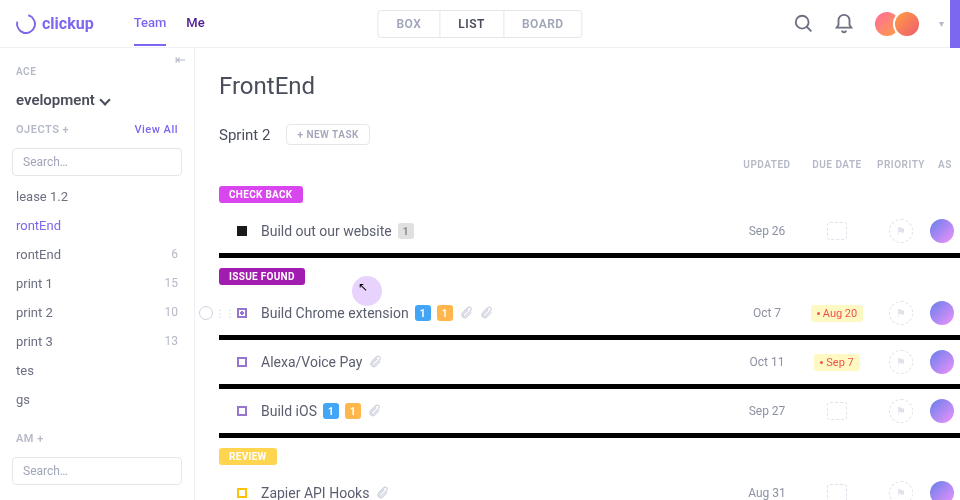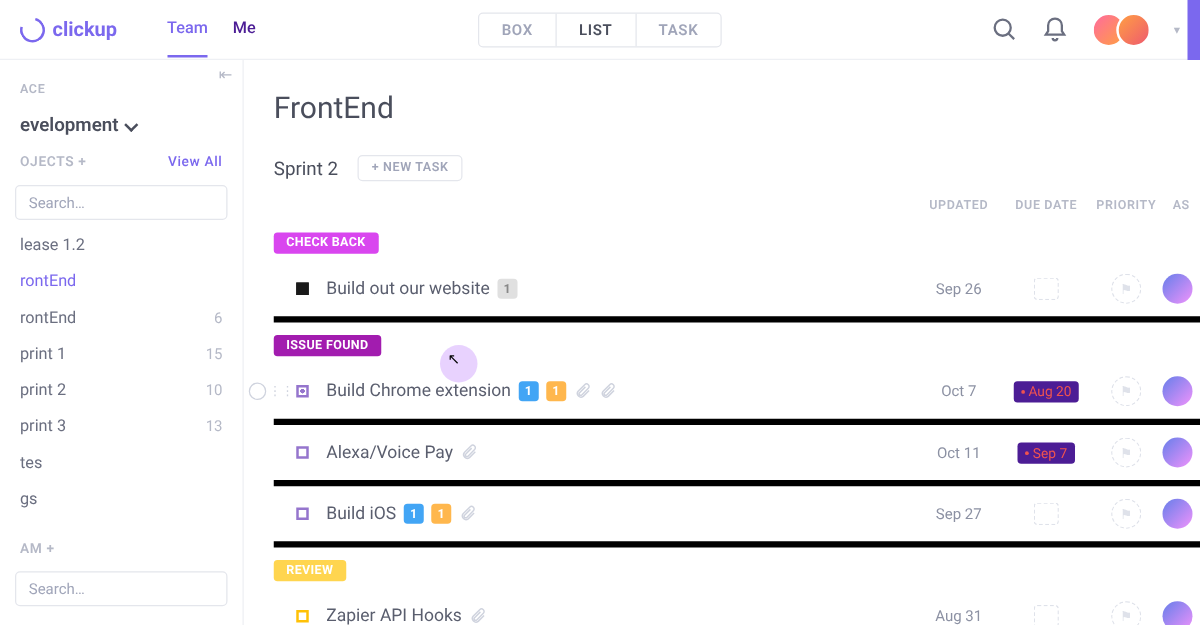--- a/index.html
+++ b/index.html
@@ -56,21 +56,21 @@
 .task-name{flex:1;display:flex;align-items:center;gap:6px}
 .tag{display:inline-flex;align-items:center;justify-content:center;min-width:16px;height:16px;border-radius:3px;font-size:10px;font-weight:700;color:#fff;padding:0 4px}
 .tag-blue{background:#42a5f5}
 .tag-yellow{background:#ffb74d}
 .tag-gray{background:#e0e0e0;color:#888}
 .mini-icon{width:14px;height:14px;color:#cfd3de}
 .hover-chk{position:absolute;left:-20px;width:14px;height:14px;border:1.5px solid #cfd3de;border-radius:50%}
 .drag-handle{position:absolute;left:-4px;color:#cfd3de;font-size:10px}
 .date-cell{width:70px;text-align:center;font-size:12px;color:#8c91a3}
 .date-cell .cal-ico{width:20px;height:18px;border:1.5px dashed #dfe2ea;border-radius:3px;margin:0 auto}
-.date-pill{display:inline-flex;align-items:center;gap:3px;padding:2px 6px;background:#4c1d95;border-radius:3px;font-size:11px;color:#ef5350}
+.date-pill{display:inline-flex;align-items:center;gap:3px;padding:2px 6px;background:#fef9c3;border-radius:3px;font-size:11px;color:#ef5350}
 .date-pill .d{width:3px;height:3px;background:#ef5350;border-radius:50%}
 .prio-cell{width:58px;text-align:center}
 .flag-ico{width:24px;height:24px;border:1.5px dashed #dfe2ea;border-radius:50%;margin:0 auto;display:flex;align-items:center;justify-content:center;color:#dfe2ea;font-size:11px}
 .assign-cell{width:30px}
 .assign-av{width:24px;height:24px;border-radius:50%;background:linear-gradient(135deg,#667eea,#f093fb)}
 .cursor-spot{position:absolute;left:352px;top:276px;width:30px;height:30px;background:#d8b4fe;border-radius:50%;opacity:0.6;pointer-events:none}
 .cursor-arrow{position:absolute;left:358px;top:280px;font-size:12px;pointer-events:none}
 </style>
 </head>
 <body>
@@ -80,21 +80,21 @@
     <div class="logo-icon"></div>
     <span class="logo-text">clickup</span>
   </div>
   <div class="nav-tabs">
     <div class="nav-tab active">Team</div>
     <div class="nav-tab inactive">Me</div>
   </div>
   <div class="view-switch">
     <div class="view-btn">BOX</div>
     <div class="view-btn active">LIST</div>
-    <div class="view-btn">TASK</div>
+    <div class="view-btn">BOARD</div>
   </div>
   <div class="header-right">
     <svg class="icon-btn" viewBox="0 0 24 24" fill="none" stroke="currentColor" stroke-width="2">
         <circle cx="10" cy="10" r="7"></circle>
         <line x1="20" y1="20" x2="15" y2="15"></line>
       </svg>
     <svg class="icon-btn" viewBox="0 0 24 24" fill="none" stroke="currentColor" stroke-width="2">
         <path d="M6 8a6 6 0 0112 0v5l2 3H4l2-3V8z"></path>
         <path d="M10 19a2 2 0 004 0"></path>
       </svg>

